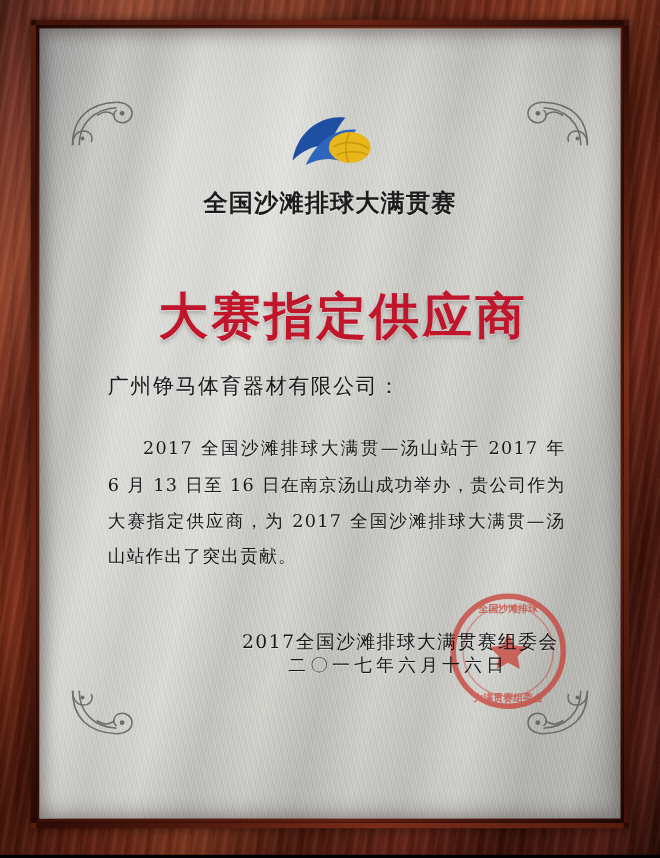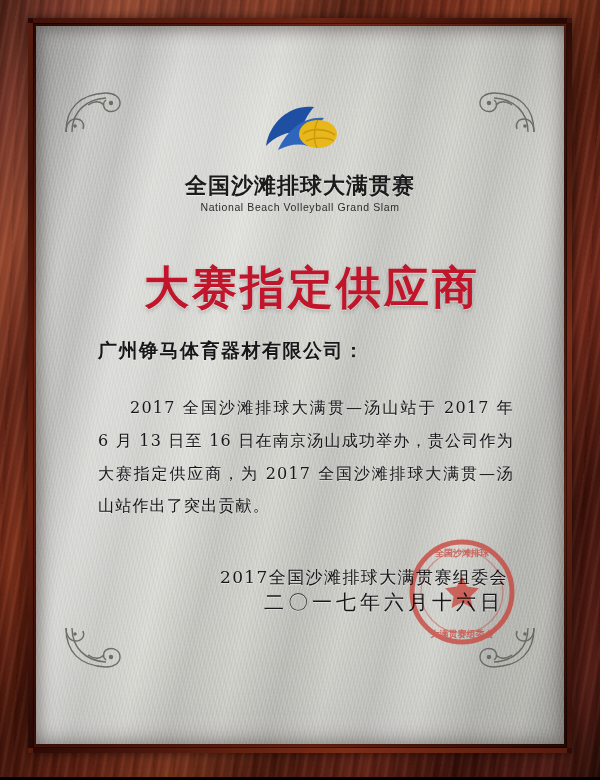--- a/index.html
+++ b/index.html
@@ -228,21 +228,21 @@
   #body-text {
     position: absolute;
     left: 62px;
     right: 50px;
     top: 312px;
     color: #17171a;
     font-family: "DejaVu Serif", "Liberation Serif", serif;
   }
   #salutation {
     font-size: 19px;
-    font-weight: bold;
+    font-weight: normal;
     letter-spacing: 1.5px;
     margin-bottom: 16px;
     text-shadow: 0 1px 0 rgba(255,255,255,0.4);
   }
   .para {
     font-size: 16px;
     line-height: 2.05;
     letter-spacing: 1.2px;
     text-align: justify;
     text-indent: 2em;
@@ -258,23 +258,24 @@
     text-align: right;
     color: #17171a;
     font-family: "DejaVu Serif", "Liberation Serif", serif;
     text-shadow: 0 1px 0 rgba(255,255,255,0.4);
   }
   #sig-org {
     font-size: 17px;
     letter-spacing: 1.4px;
   }
   #sig-date {
-    font-size: 20px;
+    font-size: 16px;
     letter-spacing: 4px;
     padding-right: 4px;
+    text-align: center;
   }
 
   
   #seal {
     position: absolute;
     right: 46px;
     bottom: 96px;
     width: 112px;
     height: 112px;
     opacity: 0.72;
@@ -353,21 +354,20 @@
           <svg viewBox="0 0 104 78">
             <path d="M18 52 C22 26 44 10 66 13 C60 20 54 30 52 40 C44 36 30 40 18 52 Z" fill="#1f4fa3"></path>
             <path d="M30 56 C40 34 58 22 76 24 C68 33 62 42 60 52 C50 49 40 51 30 56 Z" fill="#2f66bd"></path>
             <ellipse cx="70" cy="40" rx="19" ry="14" fill="#e8b71c"></ellipse>
             <path d="M55 40 C62 34 78 34 87 41" stroke="#c99a0d" stroke-width="1.6" fill="none"></path>
             <path d="M58 47 C66 43 80 43 86 47" stroke="#c99a0d" stroke-width="1.4" fill="none"></path>
             <path d="M70 26 C66 33 65 46 69 54" stroke="#c99a0d" stroke-width="1.4" fill="none"></path>
           </svg>
         </div>
         <div id="logo-cn">全国沙滩排球大满贯赛</div>
-        <div id="logo-en">National Beach Volleyball Grand Slam</div>
       </div>
 
       <div id="headline">大赛指定供应商</div>
 
       <div id="body-text">
         <div id="salutation">广州铮马体育器材有限公司：</div>
         <div class="para">2017 全国沙滩排球大满贯—汤山站于 2017 年 6 月 13 日至 16 日在南京汤山成功举办，贵公司作为大赛指定供应商，为 2017 全国沙滩排球大满贯—汤山站作出了突出贡献。</div>
       </div>
 
       <div id="signature">

